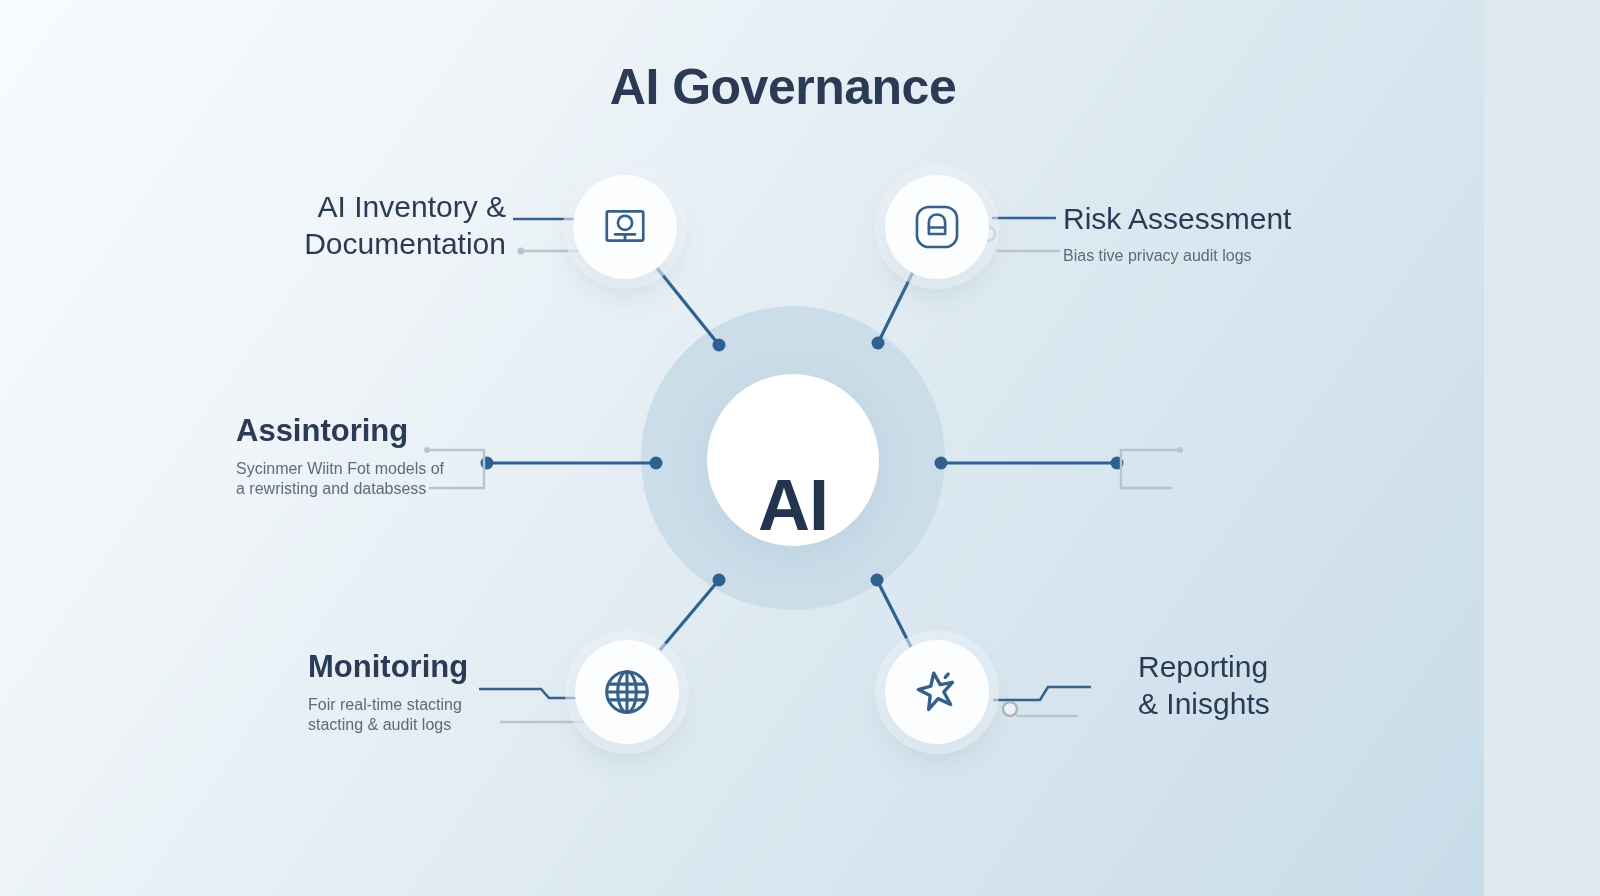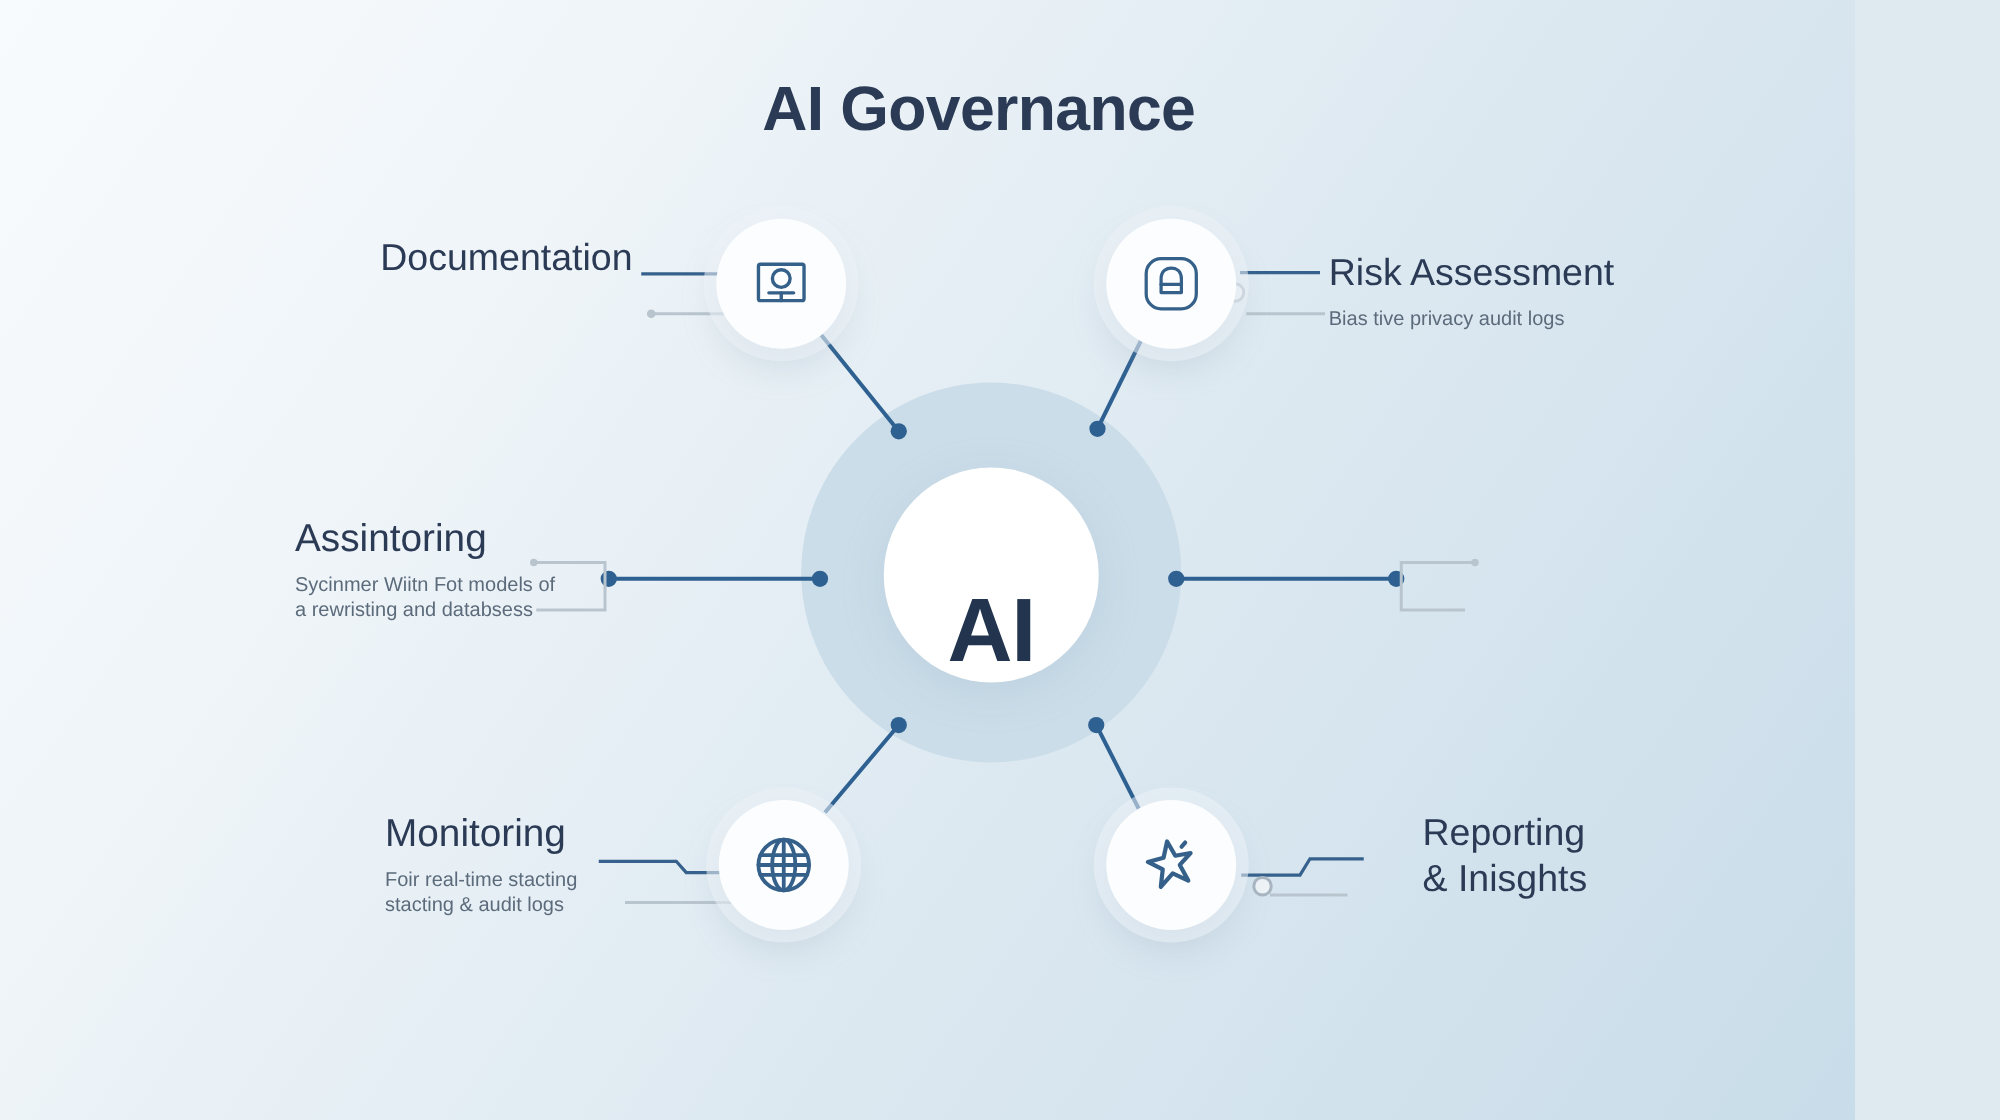--- a/index.html
+++ b/index.html
@@ -34,21 +34,21 @@
     background:var(--node-circle-fill);display:flex;align-items:center;justify-content:center;
     box-shadow:0 0 0 10px rgba(236,243,248,0.55), 0 14px 28px rgba(140,160,180,0.28);
   }
   .icon-circle.tl{left:573px;top:175px;}
   .icon-circle.tr{left:885px;top:175px;}
   .icon-circle.bl{left:575px;top:640px;}
   .icon-circle.br{left:885px;top:640px;}
   .icon-circle svg{stroke:var(--icon-stroke);fill:none;stroke-linecap:round;stroke-linejoin:round;}
   .label{position:absolute;color:var(--title-text);}
   .label .t{font-size:30px;font-weight:500;line-height:37px;}
-  .label .t-big{font-size:31px;font-weight:400;line-height:38px;}
+  .label .t-big{font-size:31px;font-weight:700;line-height:38px;}
   .label .s{font-size:16px;font-weight:400;line-height:20px;color:var(--subtitle-text);margin-top:9px;}
   .lbl-inventory{left:230px;top:188px;width:276px;text-align:right;}
   .lbl-risk{left:1063px;top:200px;}
   .lbl-assintoring{left:236px;top:412px;}
   .lbl-compliance{left:1159px;top:412px;}
   .lbl-monitoring{left:308px;top:648px;}
   .lbl-reporting{left:1138px;top:648px;}
 </style>
 </head>
 <body>
@@ -156,20 +156,21 @@
   <div class="icon-circle br">
     <svg width="54" height="54" viewBox="0 0 48 48" stroke-width="3">
       <g transform="rotate(-10 24 24)">
         <path d="M24 7 L28 18 L39 18 L30 25 L34 37 L24 30 L14 38 L17.5 26 L8 19 L19.5 18 Z"></path>
         <line x1="33.5" y1="12.5" x2="36.5" y2="10"></line>
       </g>
     </svg>
   </div>
 
   <div class="label lbl-inventory">
+    <div class="t">AI Inventory &amp;</div>
     <div class="t">Documentation</div>
   </div>
 
   <div class="label lbl-risk">
     <div class="t">Risk Assessment</div>
     <div class="s">Bias tive privacy audit logs</div>
   </div>
 
   <div class="label lbl-assintoring">
     <div class="t-big">Assintoring</div>

